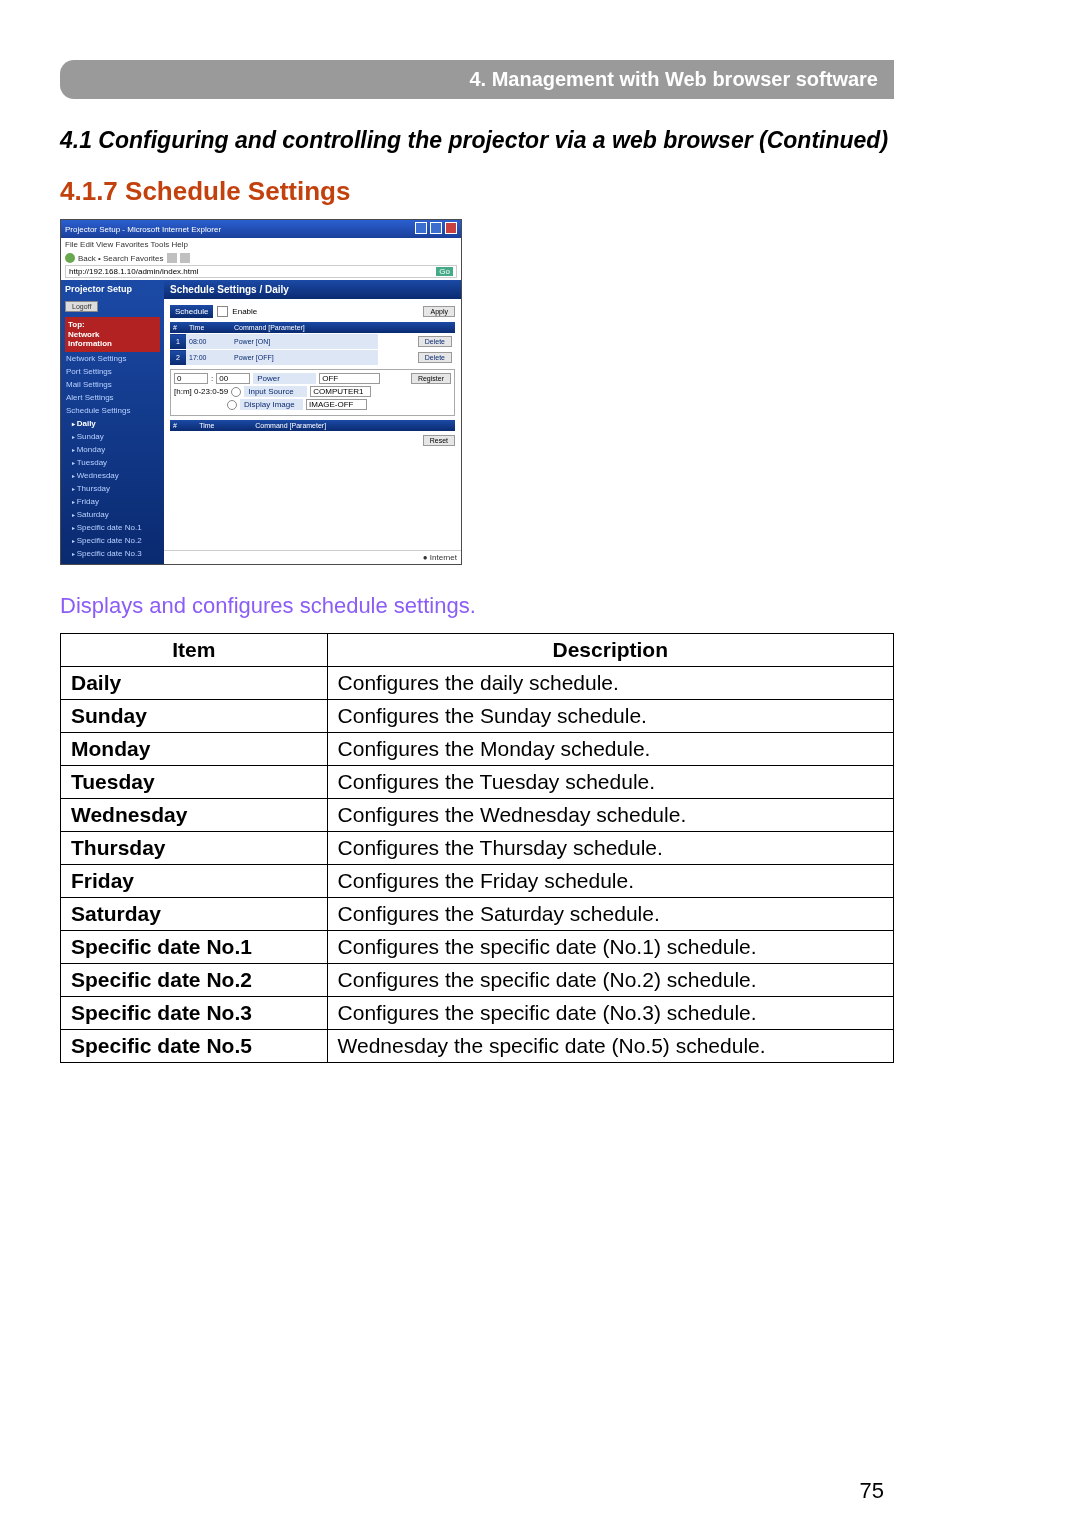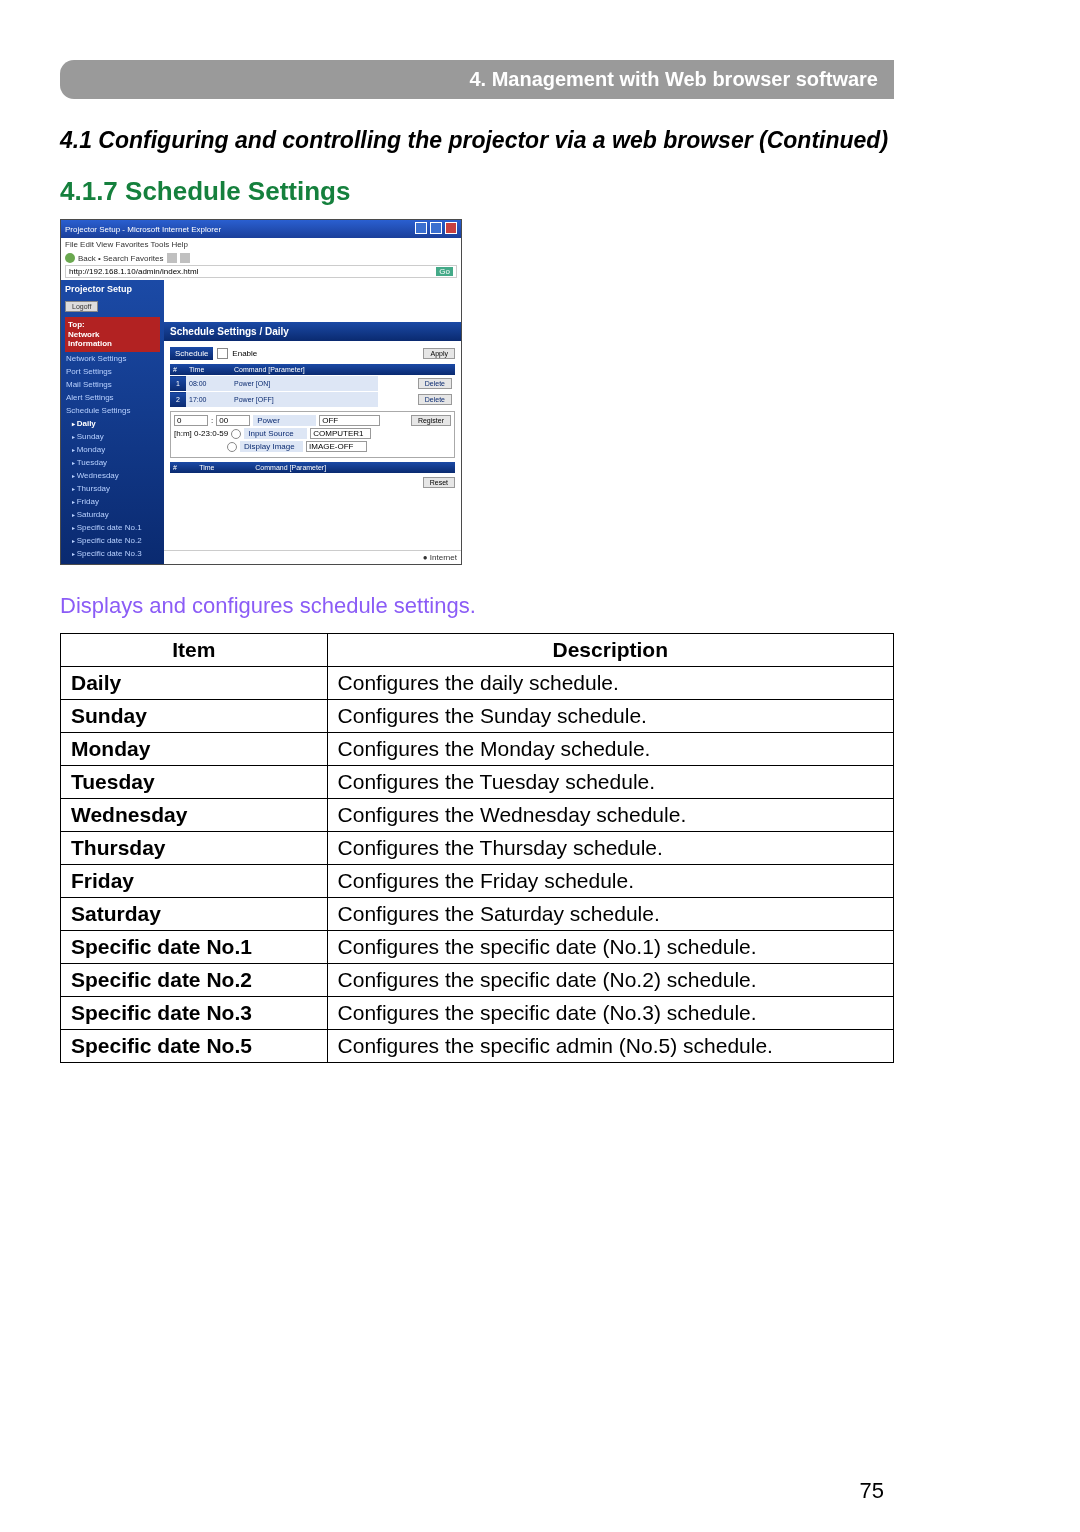--- a/index.html
+++ b/index.html
@@ -29,21 +29,21 @@
   .section-title {
     font-style: italic;
     font-weight: bold;
     font-size: 23px;
     color: #000;
     margin: 0 0 22px 0;
   }
   .subsection-title {
     font-weight: bold;
     font-size: 26px;
-    color: #15803d;
+    color: #c2410c;
     margin: 0 0 12px 0;
   }
 
   
   .scr-wrap {
     width: 400px;
     border: 1px solid #4b4b4b;
     margin-bottom: 28px;
     font-size: 8px;
     background: #fff;
@@ -87,21 +87,21 @@
     font-weight:bold; line-height:1.2;
   }
   .scr-sidebar a.sb-link {
     display:block; color:#b7d0ff; text-decoration:none;
     padding:2px 1px;
   }
   .scr-sidebar a.sb-sel { color:#fff; font-weight:bold; }
   .scr-sidebar .sb-sub { padding-left:6px; }
   .scr-sidebar .sb-sub a::before { content:"▸ "; font-size:6px; }
 
-  .scr-main { flex:1; background:#fff; display:flex; flex-direction:column;margin-top:42px; }
+  .scr-main { flex:1; background:#fff; display:flex; flex-direction:column; }
   .scr-main .pane-title {
     background: linear-gradient(#1b4aa6, #0a2a70);
     color:#fff; font-weight:bold; padding:4px 6px; font-size:10px;
   }
   .scr-main .content { padding:6px; flex:1; }
   .scr-row1 { display:flex; align-items:center; gap:4px; margin-bottom:4px; }
   .scr-row1 .sched {
     background:linear-gradient(#1b4aa6,#0a2a70); color:#fff; padding:2px 5px; font-size:8px;
   }
   .scr-chk { width:9px; height:9px; border:1px solid #888; display:inline-block; background:#fff; }
@@ -347,19 +347,19 @@
     <tr>
           <td class="item">Specific date No.2</td>
           <td>Configures the specific date (No.2) schedule.</td>
         </tr>
     <tr>
           <td class="item">Specific date No.3</td>
           <td>Configures the specific date (No.3) schedule.</td>
         </tr>
     <tr>
           <td class="item">Specific date No.5</td>
-          <td>Configures the specific admin (No.5) schedule.</td>
+          <td>Wednesday the specific date (No.5) schedule.</td>
         </tr>
   </tbody>
     </table>
 
   <div class="page-number">75</div>
 </div>
 
 </body></html>

